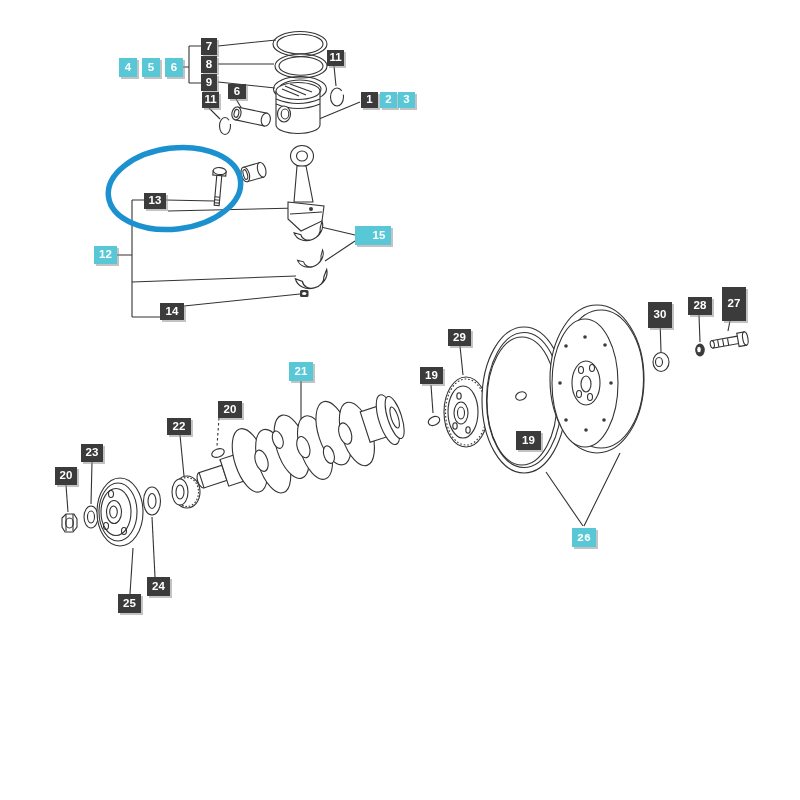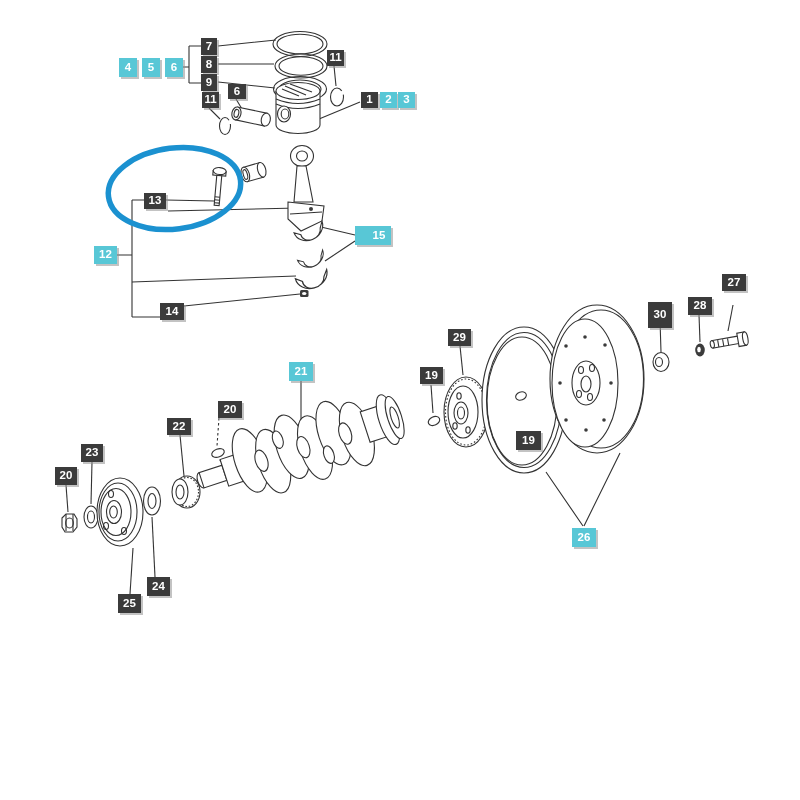--- a/index.html
+++ b/index.html
@@ -255,23 +255,23 @@
       <div class="plabel dark" style="left: 144px; top: 193px; width: 22px; height: 16px;">13</div>
       <div class="plabel cyan" style="left: 94px; top: 246px; width: 23px; height: 18px;">12</div>
       <div class="plabel dark" style="left: 160px; top: 303px; width: 24px; height: 17px;">14</div>
       <div class="plabel cyan" style="left: 355px; top: 226px; width: 24px; height: 19px; padding-left: 12px;">15</div>
       <div class="plabel cyan" style="left: 289px; top: 362px; width: 24px; height: 19px;">21</div>
       <div class="plabel dark" style="left: 207px; top: 401px; width: 24px; height: 17px; margin-left: 11px;">20</div>
       <div class="plabel dark" style="left: 167px; top: 418px; width: 24px; height: 17px;">22</div>
       <div class="plabel dark" style="left: 420px; top: 367px; width: 23px; height: 17px;">19</div>
       <div class="plabel dark" style="left: 448px; top: 329px; width: 23px; height: 17px;">29</div>
       <div class="plabel dark" style="left: 516px; top: 431px; width: 25px; height: 19px;">19</div>
-      <div class="plabel cyan" style="left: 572px; top: 528px; width: 24px; height: 19px;">26</div>
+      <div class="plabel cyan" style="left: 572px; top: 528px; width: 24px; height: 19px; font-family: Liberation Mono, monospace;">26</div>
       <div class="plabel dark" style="left: 648px; top: 302px; width: 24px; height: 26px;">30</div>
       <div class="plabel dark" style="left: 688px; top: 297px; width: 24px; height: 18px;">28</div>
-      <div class="plabel dark" style="left: 722px; top: 274px; width: 24px; height: 17px;">27</div>
+      <div class="plabel dark" style="left: 722px; top: 287px; width: 24px; height: 34px;">27</div>
       <div class="plabel dark" style="left: 55px; top: 467px; width: 22px; height: 18px;">20</div>
       <div class="plabel dark" style="left: 81px; top: 444px; width: 22px; height: 18px;">23</div>
       <div class="plabel dark" style="left: 147px; top: 577px; width: 23px; height: 19px; text-align: center;">24</div>
       <div class="plabel dark" style="left: 118px; top: 594px; width: 23px; height: 19px;">25</div>
     </div>
 
 </div>
 
 </body></html>

